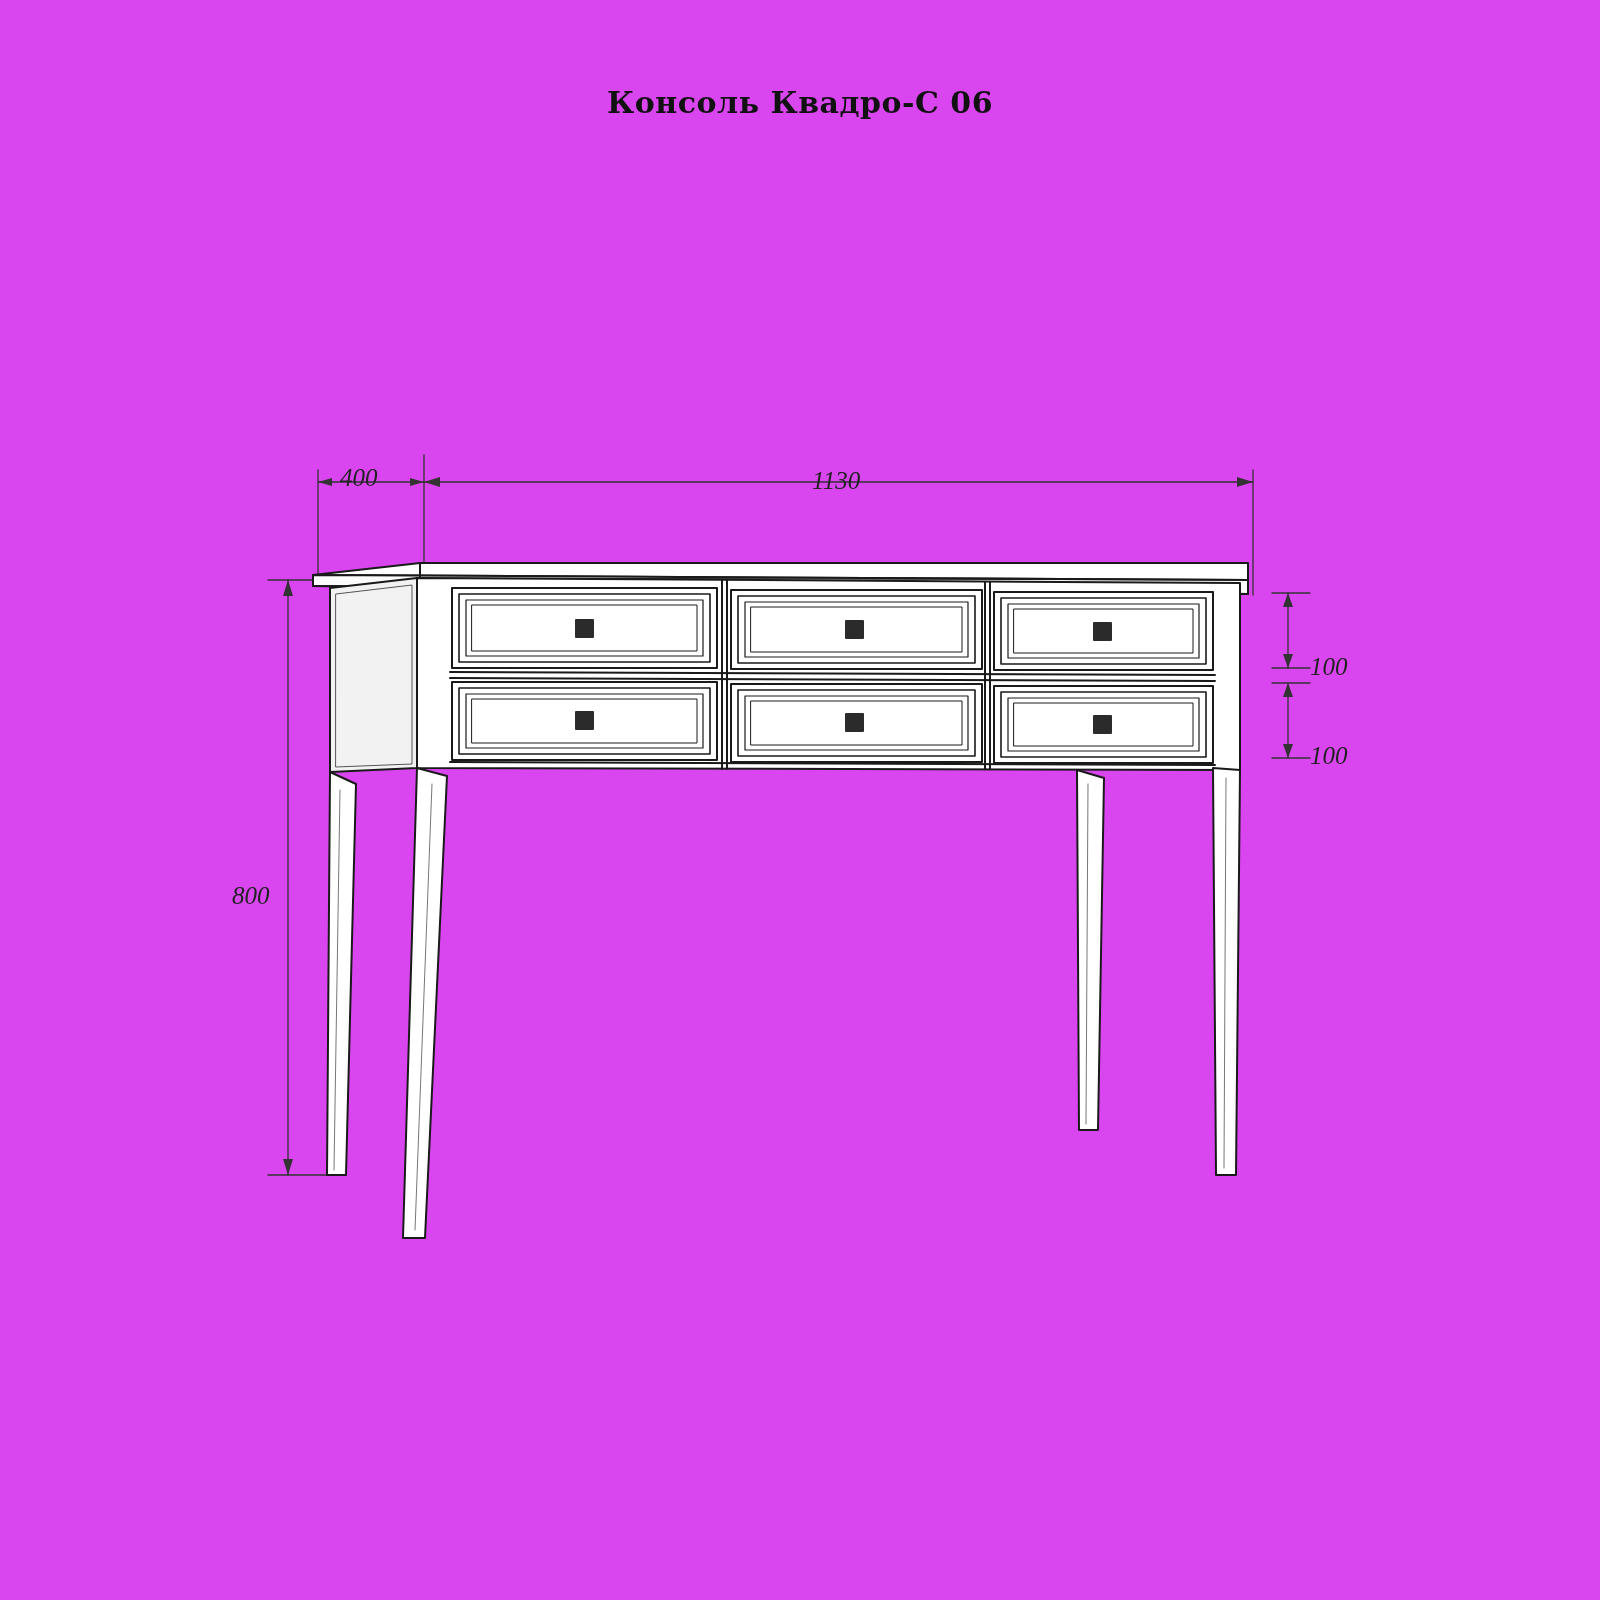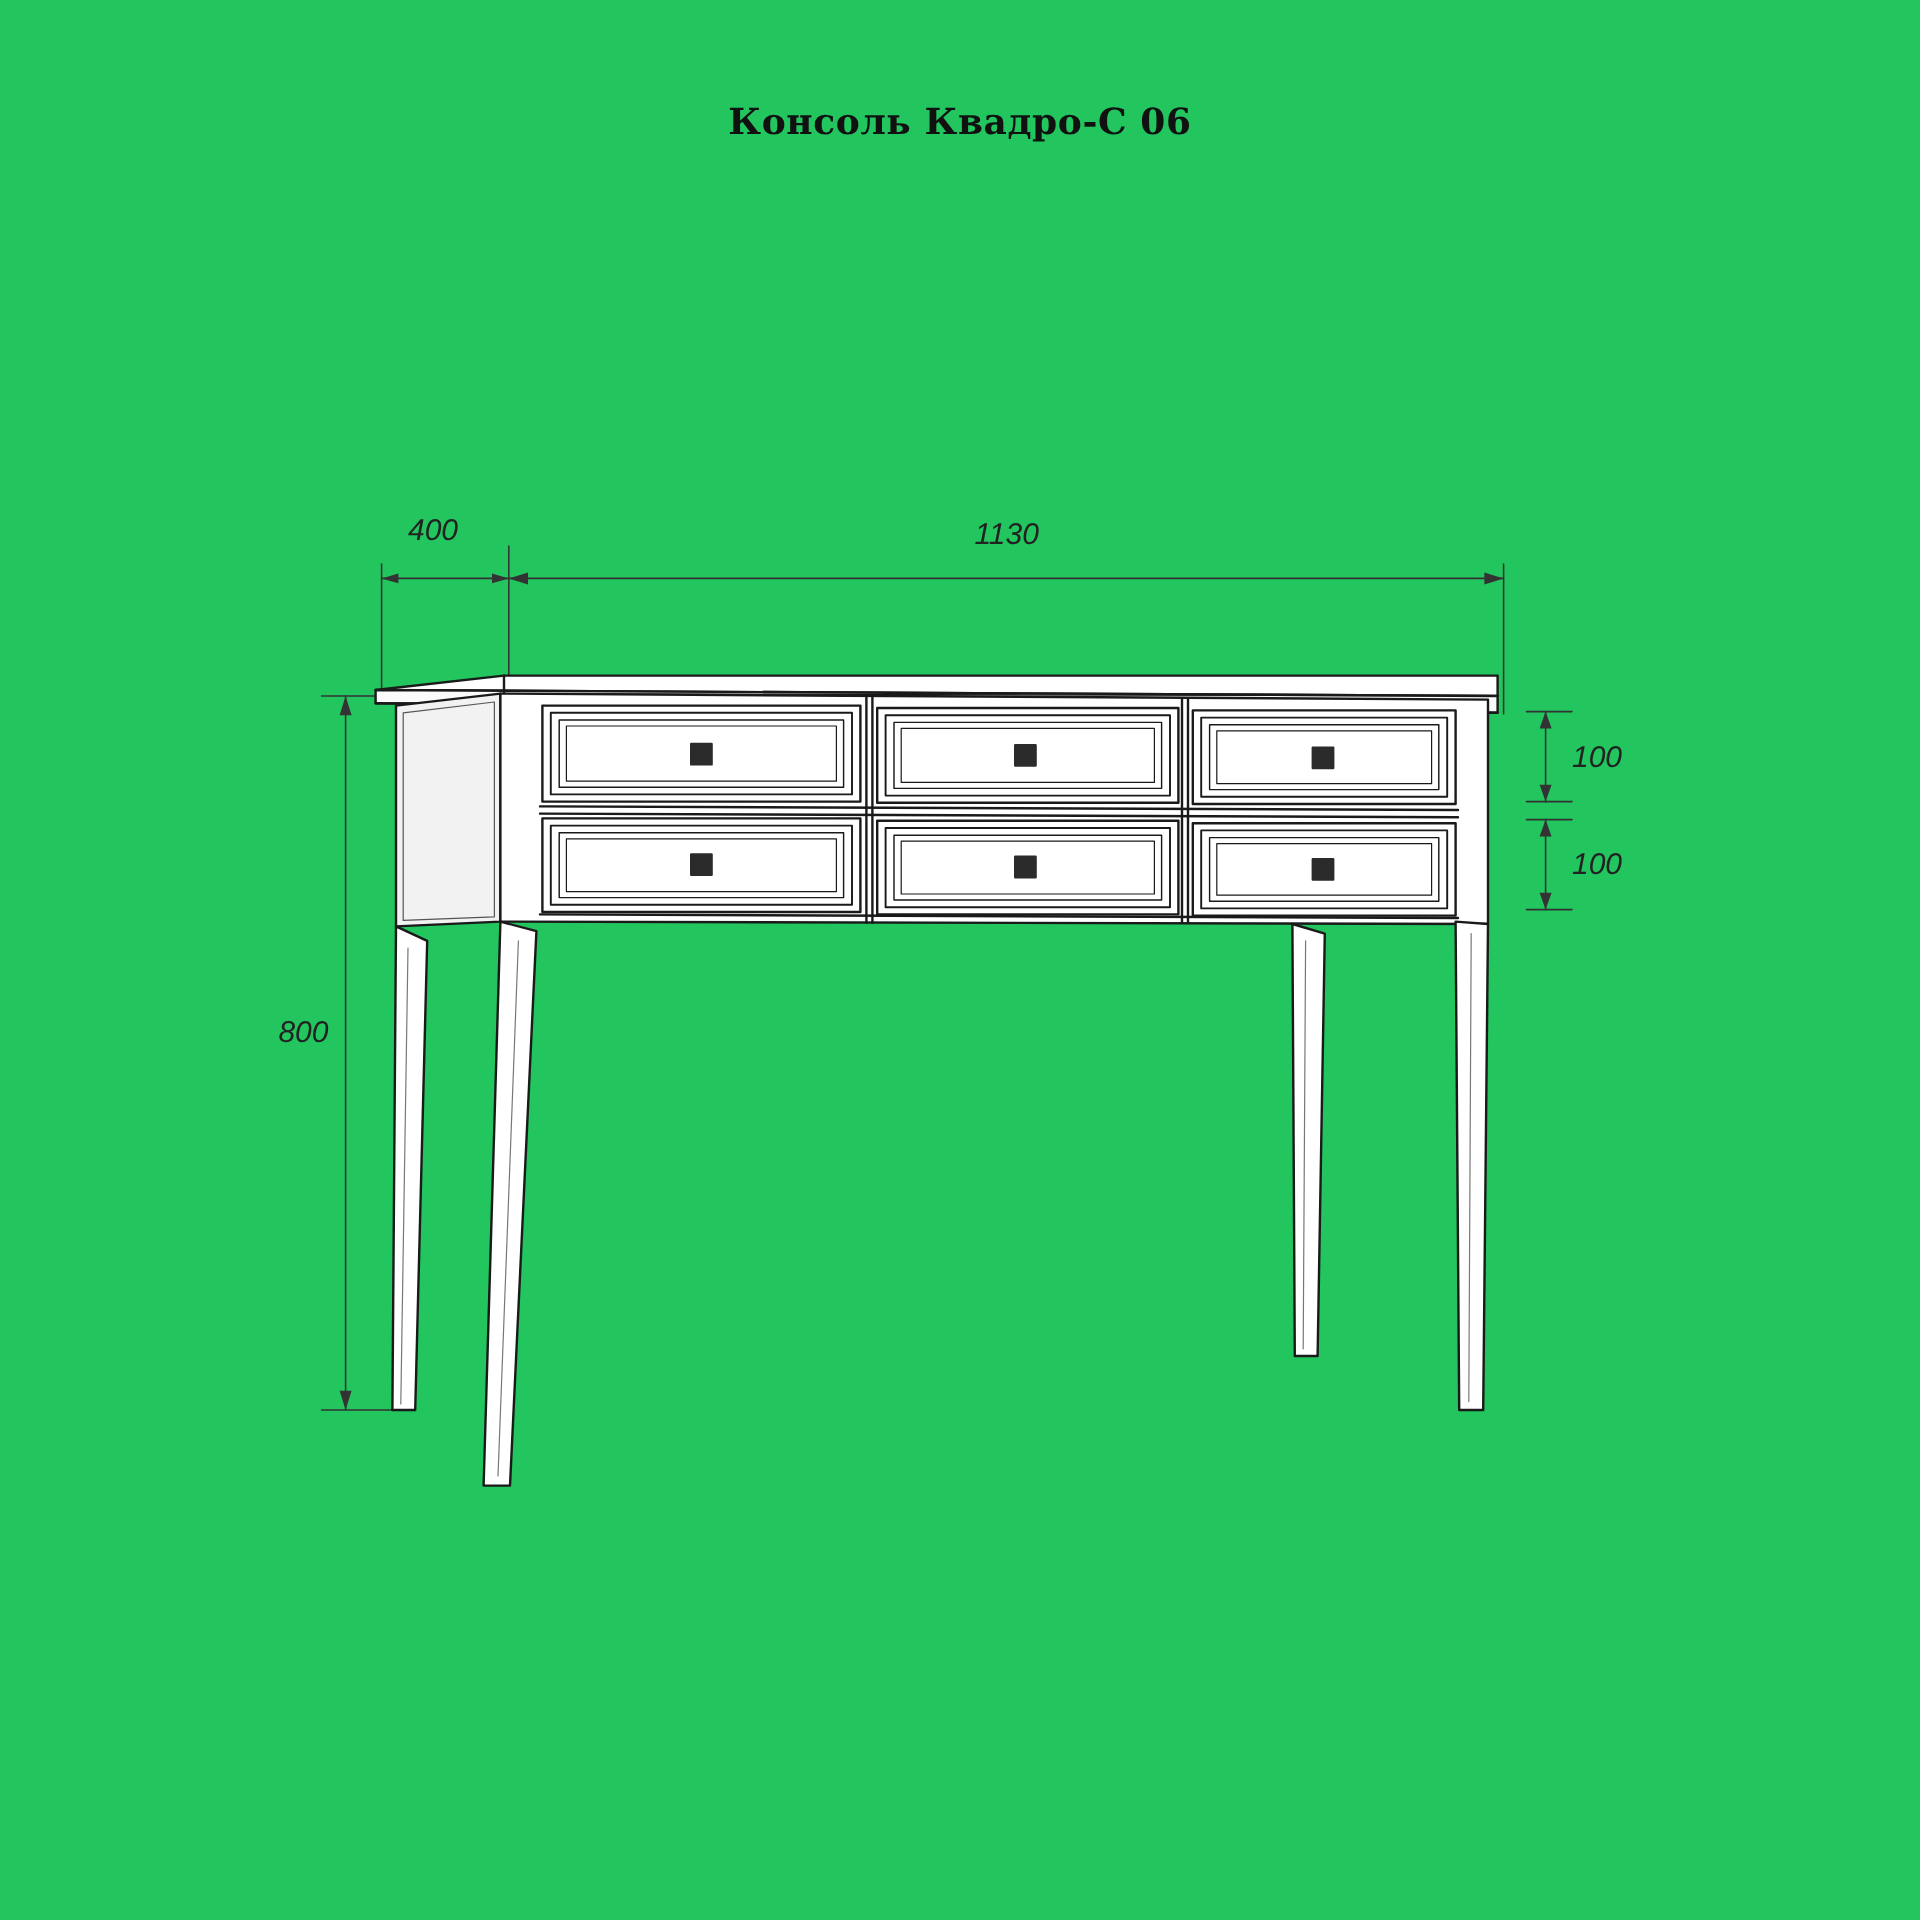--- a/index.html
+++ b/index.html
@@ -4,43 +4,44 @@
 <style>
   html, body {
     margin: 0;
     padding: 0;
     background: #ffffff;
   }
   #page {
     position: relative;
     width: 1600px;
     height: 1600px;
-    background: #22c55e;
+    background: #d946ef;
     font-family: "Liberation Serif", serif;
     overflow: hidden;
   }
   #title {
     position: absolute;
     top: 85px;
     left: 0;
     width: 100%;
     text-align: center;
     font-family: "DejaVu Serif", serif;
     font-weight: bold;
     font-size: 30px;
     color: #111111;
     letter-spacing: 0.5px;
   }
   .dim-label {
     position: absolute;
-    font-family: Liberation Sans, sans-serif;
+    font-family: Liberation Serif, serif;
     font-size: 25px;
     font-style: italic;
     color: #222222;
     white-space: nowrap;
+    margin-top: 36px;
   }
   svg.layer {
     position: absolute;
     top: 0;
     left: 0;
     width: 1600px;
     height: 1600px;
   }
 </style>
 </head>

